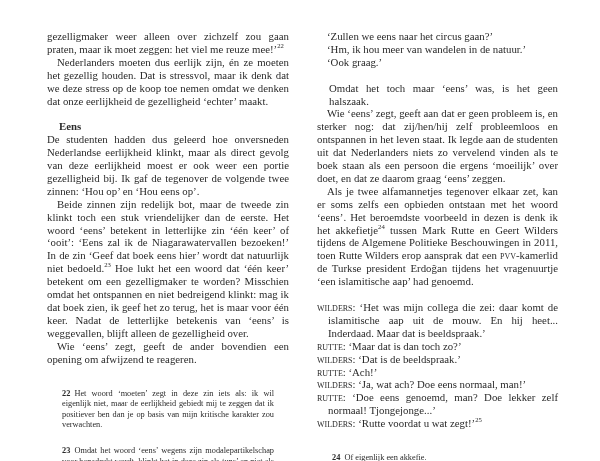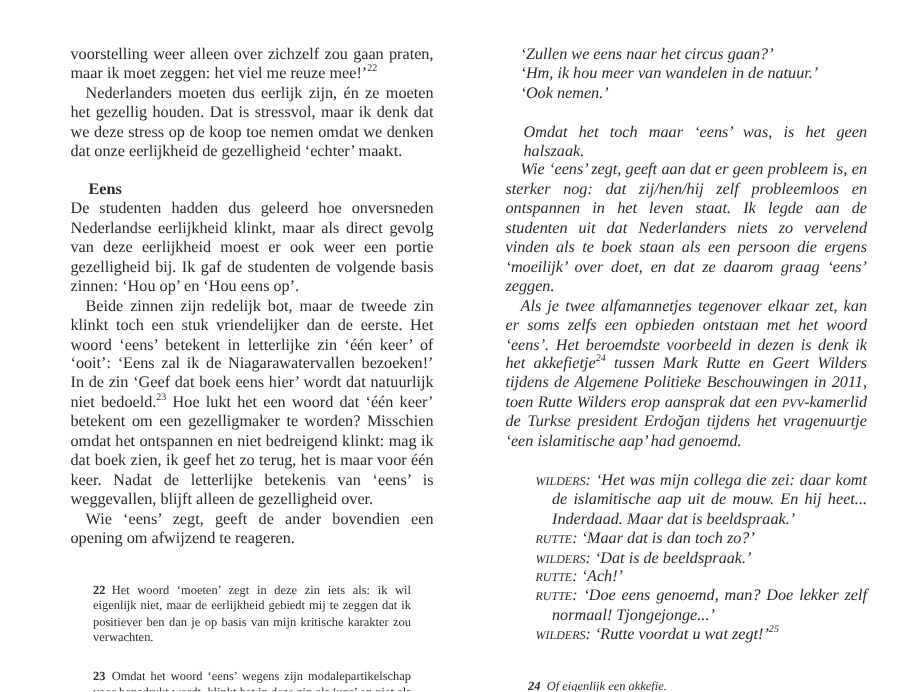--- a/index.html
+++ b/index.html
@@ -6,70 +6,71 @@
   .spread{
     position:relative;width:600px;height:461px;background:#ffffff;
     font-family:"Liberation Serif","DejaVu Serif",serif;color:#2a2a2a;
     overflow:hidden;
   }
   .page{
     position:absolute;top:0;bottom:0;display:flex;flex-direction:column;
     padding-top:30px;padding-bottom:12px;box-sizing:border-box;
   }
   .page-left{left:47px;width:242px;}
-  .page-right{left:337px;width:241px;font-style:italic;}
+  .page-right{left:317px;width:241px;}
   .body-text{font-size:10.8px;line-height:12.9px;text-align:justify;}
   .para{margin:0;font-weight:normal;font-size:inherit;}
   .heading{font-weight:bold;}
   .space-before{margin-top:12.9px;padding-left:12px;}
   .indent{text-indent:10px;}
   .inset{padding-left:10px;}
-  .hang{padding-left:11px;text-indent:-11px;margin-left:20px;}
+  .hang{padding-left:11px;text-indent:-11px;}
   .sup{font-size:0.62em;vertical-align:super;line-height:0;}
   .sc{font-variant:small-caps;}
   .spacer{flex:1 1 auto;min-height:8px;}
   .footnotes{font-size:8.3px;line-height:10.6px;text-align:justify;}
   .fn{margin:15px;}
   .fn-num{font-weight:bold;}
   .pageno{text-align:center;font-size:10px;margin-top:0;letter-spacing:0.5px;}
 </style>
 </head>
 <body>
 
 <div class="spread" style="background: rgb(255, 255, 255); color: rgb(42, 42, 42);">
 
   <div class="page page-left">
     <div class="body-text">
-        <p class="para"><span>voorstelling weer alleen over zichzelf zou gaan praten, maar ik moet zeggen: het viel me reuze mee!’</span><span class="sup">22</span></p>
+        <p class="para"><span>gezelligmaker weer alleen over zichzelf zou gaan praten, maar ik moet zeggen: het viel me reuze mee!’</span><span class="sup">22</span></p>
         <p class="para indent"><span>Nederlanders moeten dus eerlijk zijn, én ze moeten het gezellig houden. Dat is stressvol, maar ik denk dat we deze stress op de koop toe nemen omdat we denken dat onze eerlijkheid de gezelligheid ‘echter’ maakt.</span></p>
         <h3 class="para heading space-before"><span>Eens</span></h3>
-        <p class="para"><span>De studenten hadden dus geleerd hoe onversneden Nederlandse eerlijkheid klinkt, maar als direct gevolg van deze eerlijkheid moest er ook weer een portie gezelligheid bij. Ik gaf de studenten de volgende basis zinnen: ‘Hou op’ en ‘Hou eens op’.</span></p>
+        <p class="para"><span>De studenten hadden dus geleerd hoe onversneden Nederlandse eerlijkheid klinkt, maar als direct gevolg van deze eerlijkheid moest er ook weer een portie gezelligheid bij. Ik gaf de tegenover de volgende twee zinnen: ‘Hou op’ en ‘Hou eens op’.</span></p>
         <p class="para indent"><span>Beide zinnen zijn redelijk bot, maar de tweede zin klinkt toch een stuk vriendelijker dan de eerste. Het woord ‘eens’ betekent in letterlijke zin ‘één keer’ of ‘ooit’: ‘Eens zal ik de Niagarawatervallen bezoeken!’ In de zin ‘Geef dat boek eens hier’ wordt dat natuurlijk niet bedoeld.</span><span class="sup">23</span><span> Hoe lukt het een woord dat ‘één keer’ betekent om een gezelligmaker te worden? Misschien omdat het ontspannen en niet bedreigend klinkt: mag ik dat boek zien, ik geef het zo terug, het is maar voor één keer. Nadat de letterlijke betekenis van ‘eens’ is weggevallen, blijft alleen de gezelligheid over.</span></p>
         <p class="para indent"><span>Wie ‘eens’ zegt, geeft de ander bovendien een opening om afwijzend te reageren.</span></p>
       </div>
     <div class="spacer"></div>
     <div class="footnotes">
         <p class="fn"><span class="fn-num">22</span><span> Het woord ‘moeten’ zegt in deze zin iets als: ik wil eigenlijk niet, maar de eerlijkheid gebiedt mij te zeggen dat ik positiever ben dan je op basis van mijn kritische karakter zou verwachten.</span></p>
         <p class="fn"><span class="fn-num">23</span><span> Omdat het woord ‘eens’ wegens zijn modalepartikelschap voor benadrukt wordt, klinkt het in deze zin als ‘uns’ en niet als ‘ééns’.</span></p>
       </div>
     <div class="pageno">30</div>
   </div>
 
   <div class="page page-right">
     <div class="body-text">
         <p class="para inset"><span>‘Zullen we eens naar het circus gaan?’</span></p>
         <p class="para inset"><span>‘Hm, ik hou meer van wandelen in de natuur.’</span></p>
-        <p class="para inset"><span>‘Ook nemen.’</span></p>
+        <p class="para inset"><span>‘Ook graag.’</span></p>
         <p class="para space-before"><span>Omdat het toch maar ‘eens’ was, is het geen halszaak.</span></p>
         <p class="para indent"><span>Wie ‘eens’ zegt, geeft aan dat er geen probleem is, en sterker nog: dat zij/hen/hij zelf probleemloos en ontspannen in het leven staat. Ik legde aan de studenten uit dat Nederlanders niets zo vervelend vinden als te boek staan als een persoon die ergens ‘moeilijk’ over doet, en dat ze daarom graag ‘eens’ zeggen.</span></p>
         <p class="para indent"><span>Als je twee alfamannetjes tegenover elkaar zet, kan er soms zelfs een opbieden ontstaan met het woord ‘eens’. Het beroemdste voorbeeld in dezen is denk ik het akkefietje</span><span class="sup">24</span><span> tussen Mark Rutte en Geert Wilders tijdens de Algemene Politieke Beschouwingen in 2011, toen Rutte Wilders erop aansprak dat een </span><span class="sc">pvv</span><span>-kamerlid de Turkse president Erdoğan tijdens het vragenuurtje ‘een islamitische aap’ had genoemd.</span></p>
         <p class="para hang space-before"><span class="sc">wilders</span><span>: ‘Het was mijn collega die zei: daar komt de islamitische aap uit de mouw. En hij heet... Inderdaad. Maar dat is beeldspraak.’</span></p>
         <p class="para hang"><span class="sc">rutte</span><span>: ‘Maar dat is dan toch zo?’</span></p>
         <p class="para hang"><span class="sc">wilders</span><span>: ‘Dat is de beeldspraak.’</span></p>
         <p class="para hang"><span class="sc">rutte</span><span>: ‘Ach!’</span></p>
+        <p class="para hang"><span class="sc">wilders</span><span>: ‘Ja, wat ach? Doe eens normaal, man!’</span></p>
         <p class="para hang"><span class="sc">rutte</span><span>: ‘Doe eens genoemd, man? Doe lekker zelf normaal! Tjongejonge...’</span></p>
         <p class="para hang"><span class="sc">wilders</span><span>: ‘Rutte voordat u wat zegt!’</span><span class="sup">25</span></p>
       </div>
     <div class="spacer"></div>
     <div class="footnotes">
         <p class="fn"><span class="fn-num">24</span><span> Of eigenlijk een akkefie.</span></p>
         <p class="fn"><span class="fn-num">25</span><span> Wilders bedoelde hier dat Geef de transcriptie van het vragenuurtje had moeten nalezen.</span></p>
       </div>
 
   </div>

